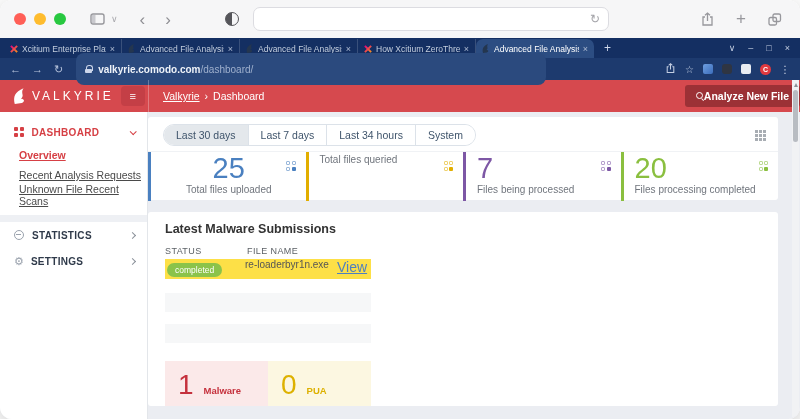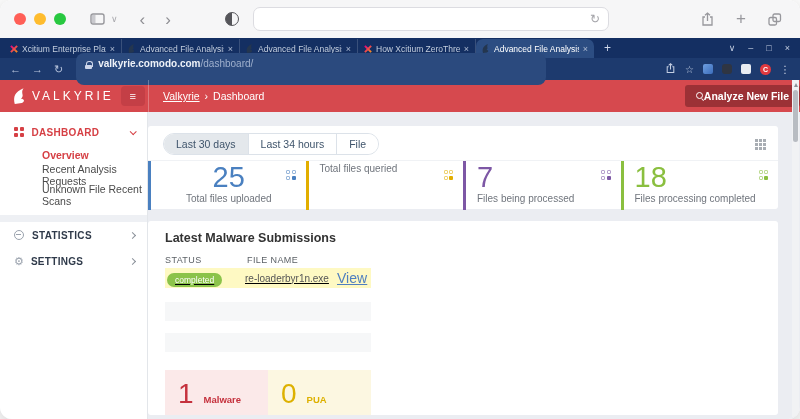--- a/index.html
+++ b/index.html
@@ -33,21 +33,21 @@
   .tab .t-close{ font-size:9px; color:#aebad2; }
   .tab.active{ background:#2c4d82; border-radius:7px 7px 0 0; border-right:none; }
   .tab.active .t-label{ color:#fff; }
   .newtab{ color:#cfd8ea; font-size:12px; margin:0 0 3px 10px; }
   .win-controls{ margin-left:auto; margin-right:10px; display:flex; gap:13px; align-items:center; height:100%; }
   .win-controls span{ color:#c5cfe2; font-size:9px; }
 
   
   .addr-bar{ height:22px; background:#1d3a6e; display:flex; align-items:center; padding:0 10px; }
   .addr-nav{ color:#b9c6de; font-size:11px; margin-right:11px; }
-  .addr-field{ flex:1; height:16px; background:#2b4a7e; border-radius:8px; display:flex; align-items:flex-end;
+  .addr-field{ flex:1; height:16px; background:#2b4a7e; border-radius:8px; display:flex; align-items:center;
       padding:16px 9px; margin:0 10px 0 2px; max-width:470px; }
   .lock{ width:7px; height:8px; position:relative; margin-right:6px; }
   .lock:before{ content:""; position:absolute; top:0; left:1px; width:5px; height:5px;
       border:1px solid #cdd6ea; border-bottom:none; border-radius:3px 3px 0 0; }
   .lock:after{ content:""; position:absolute; bottom:0; left:0; width:7px; height:4.5px; background:#cdd6ea; border-radius:1px; }
   .url-domain{ font-size:10px; color:#eef2f8; font-weight:bold; }
   .url-path{ font-size:10px; color:#9fb0cd; }
   .addr-right{ margin-left:auto; display:flex; align-items:center; gap:9px; }
   .star{ color:#c3cee2; font-size:10px; }
   .ext{ width:10px; height:10px; border-radius:2px; }
@@ -82,32 +82,32 @@
   .chev.red{ border-color:#d64045; }
 
   
   .page{ height:307px; display:flex; background:#ebedf2; position:relative; }
   .sidebar{ width:148px; background:#fff; border-right:1px solid #e3e6ea; }
   .side-row{ display:flex; align-items:center; padding:0 12px 0 14px; cursor:pointer; }
   .side-top{ height:26px; margin-top:7px; }
   .dash-icon{ display:grid; grid-template-columns:4px 4px; grid-gap:1.5px; margin-right:8px; }
   .dash-icon i{ width:4px; height:4px; background:#d64045; border-radius:1px; }
   .side-top .lbl{ font-size:10px; font-weight:bold; color:#d64045; letter-spacing:.3px; flex:1; }
-  .sub-item{ height:20px; display:flex; align-items:center; padding-left:42px; font-size:10.5px; color:#4a4a4a; cursor:pointer; }
+  .sub-item{ height:20px; display:flex; align-items:center; padding-left:19px; font-size:10.5px; color:#4a4a4a; cursor:pointer;text-decoration:underline; }
   .sub-item.active{ color:#d64045; font-weight:bold; }
   .side-gap{ height:7px; background:#eef0f4; margin-top:10px; }
   .side-sec{ height:26px; display:flex; align-items:center; padding:0 12px 0 14px; cursor:pointer; }
   .side-sec .lbl{ font-size:10px; font-weight:bold; color:#2f3a4a; letter-spacing:.3px; flex:1; }
   .stat-ic{ width:10px; height:10px; border:1.4px solid #9aa2ad; border-radius:50%; margin-right:8px; position:relative; }
   .stat-ic:after{ content:""; position:absolute; left:1px; top:3px; width:5px; height:1.4px; background:#9aa2ad; }
   .gear-ic{ color:#9aa2ad; font-size:11px; margin-right:7px; line-height:1; }
 
   .main{ flex:1; position:relative; }
   .panel{ background:#fff; border-radius:3px; margin-right:22px; }
-  .panel1{ margin-top:14px; height:83px; }
+  .panel1{ margin-top:5px; height:83px; }
   .filter-row{ display:flex; align-items:center; padding:7px 12px 5px 15px; }
   .pills{ display:inline-flex; border:1px solid #dce2e9; border-radius:12px; overflow:hidden; }
   .pill{ font-size:10.5px; color:#3f546b; padding:4px 12px; border-right:1px solid #dce2e9; cursor:pointer; background:#fff; }
   .pill:last-child{ border-right:none; }
   .pill.active{ background:#e4e8ec; }
   .grid9{ margin-left:auto; display:grid; grid-template-columns:repeat(3,3px); grid-gap:1px; cursor:pointer; }
   .grid9 i{ width:3px; height:3px; background:#a8adb3; }
   .stats-row{ display:flex; height:50px; border-top:1px solid #f0f2f5; }
   .stat-card{ flex:1; padding:1px 10px 0 11px; position:relative; border-left:3px solid; }
   .stat-card .num{ font-size:29px; font-weight:300; line-height:1.05; }
@@ -119,21 +119,21 @@
   .c-amber{ border-color:#e2ae00; } .c-amber .num{ color:#e2ae00; } .c-amber .mini-grid i{ border-color:#e2ae00; } .c-amber .mini-grid i.fill{ background:#e2ae00; }
   .c-purple{ border-color:#7d57a5; } .c-purple .num{ color:#7d57a5; } .c-purple .mini-grid i{ border-color:#7d57a5; } .c-purple .mini-grid i.fill{ background:#7d57a5; }
   .c-green{ border-color:#8abf3f; } .c-green .num{ color:#8abf3f; } .c-green .mini-grid i{ border-color:#8abf3f; } .c-green .mini-grid i.fill{ background:#8abf3f; }
 
   .panel2{ margin-top:12px; height:194px; padding-left:17px; overflow:hidden; }
   .mal-title{ font-size:12.5px; font-weight:bold; color:#333; padding:10px 0 7px; }
   .mal-table{ width:206px; }
   .mal-head{ display:flex; height:16px; align-items:center; }
   .mal-head span{ font-size:9px; color:#5c6166; letter-spacing:.4px; }
   .col-status{ width:82px; } .col-file{ flex:1; }
-  .mal-row{ display:flex; align-items:center; height:20px; background:#fef9c3;text-decoration:underline; }
+  .mal-row{ display:flex; align-items:flex-start; height:20px; background:#fde047; }
   .pill-status{ background:#8bc34a; color:#fff; font-size:8.5px; padding:2px 8px; border-radius:9px; margin-left:2px; }
   .mal-row .cell-status{ width:80px; }
   .mal-row .cell-file{ width:92px; font-size:10px; color:#555; }
   .view-link{ font-size:14px; color:#4f7fc0; text-decoration:underline; cursor:pointer; }
   .stripe{ width:206px; background:#f6f7f8; }
   .s1{ height:19px; margin-top:14px; } .s2{ height:19px; margin-top:12px; }
   .tiles{ display:flex; margin-top:18px; }
   .tile{ width:103px; height:48px; display:flex; align-items:center; gap:10px; padding-left:13px; }
   .tile .t-num{ font-size:28px; font-weight:300; line-height:1; }
   .tile .t-lbl{ font-size:9.5px; font-weight:bold; margin-top:10px; }
@@ -317,22 +317,23 @@
         <span class="lbl">SETTINGS</span>
         <span class="chev right gray"></span>
       </div>
     </div>
 
     <div class="main">
       <div class="panel panel1">
         <div class="filter-row">
           <div class="pills">
             <span class="pill active">Last 30 days</span>
+            <span class="pill">Last 7 days</span>
             <span class="pill">Last 34 hours</span>
-            <span class="pill">File</span>
+            <span class="pill">System</span>
           </div>
           <span class="grid9">
               <i></i>
               <i></i>
               <i></i>
               <i></i>
               <i></i>
               <i></i>
               <i></i>
               <i></i>
@@ -363,21 +364,21 @@
             <div class="num">7</div>
             <div class="cap">Files being processed</div>
             <span class="mini-grid">
                 <i></i>
                 <i></i>
                 <i></i>
                 <i class="fill"></i>
               </span>
           </div>
           <div class="stat-card c-green">
-            <div class="num">18</div>
+            <div class="num">20</div>
             <div class="cap">Files processing completed</div>
             <span class="mini-grid">
                 <i></i>
                 <i></i>
                 <i></i>
                 <i class="fill"></i>
               </span>
           </div>
         </div>
       </div>

